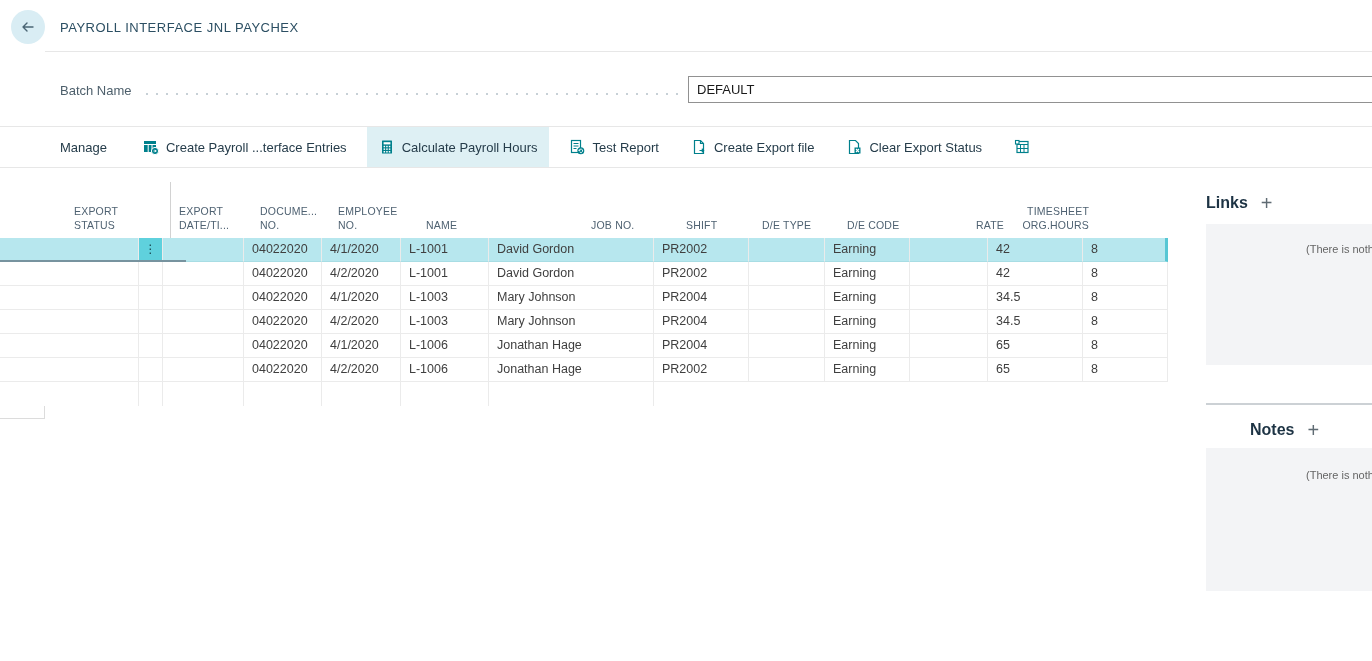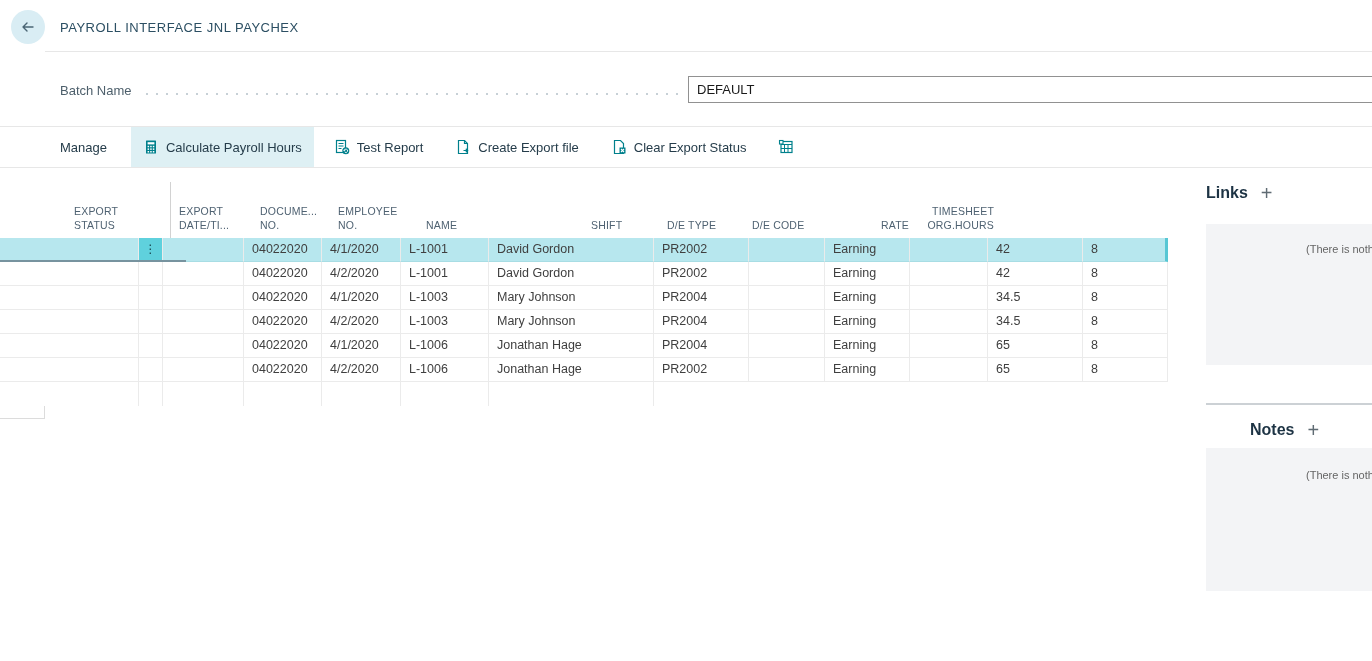--- a/index.html
+++ b/index.html
@@ -58,21 +58,21 @@
   .sel-underline { position:absolute; left:0; top:260px; width:186px; height:2px; background:#77939f; }
   .empty-row { display:flex; height:24px; }
   .empty-cell { border-right:1px solid #ebebeb; height:24px; }
   .new-row-stub { position:absolute; left:0; top:406px; width:45px; height:13px;
                   border-right:1px solid #dcdcdc; border-bottom:1px solid #dcdcdc; }
 
   
   .fb-title { position:absolute; left:1206px; font-size:16px; font-weight:700; color:#1d3344;
               display:flex; align-items:center; gap:13px; }
   .fb-title .plus { font-size:20px; font-weight:400; color:#5f6b73; cursor:pointer; line-height:18px; }
-  .fb-title.links { top:184px; }
+  .fb-title.links { top:194px; }
   .fb-title.notes { top:421px;margin-left:44px; }
   .fb-box { position:absolute; left:1206px; right:0; background:#f3f4f6; overflow:hidden; }
   .fb-box.links { top:224px; height:141px; }
   .fb-box.notes { top:448px; height:143px; }
   .fb-empty { position:absolute; left:100px; font-size:11px; color:#656565; white-space:nowrap; }
   .fb-box.links .fb-empty { top:19px; }
   .fb-box.notes .fb-empty { top:21px; }
   .fb-divider { position:absolute; left:1206px; right:0; top:403px; height:2px; background:#ccd1d5; }
 </style>
 </head>
@@ -88,20 +88,31 @@
   <div class="page-title">PAYROLL INTERFACE JNL PAYCHEX</div>
   <div class="top-divider"></div>
 
   <div class="batch-label">Batch Name</div>
   <div class="batch-leader"></div>
   <input class="batch-input" type="text" value="DEFAULT" style="">
 
   <div class="toolbar">
     <span class="tb-item manage">Manage</span>
     <span id="tb-actions" style="display:flex;align-items:stretch;">
+        <span class="tb-item">
+          <span>
+            <svg width="16" height="16" viewBox="0 0 16 16">
+              <rect x="1" y="2" width="12" height="11" fill="#00808c"></rect>
+              <path d="M1 5.5h12M5.2 5.5V13M9 5.5V13" stroke="#fff" stroke-width="1"></path>
+              <circle cx="12" cy="12" r="3.6" fill="#00808c" stroke="#fff" stroke-width="1"></circle>
+              <path d="M10.6 12h2.6M12 10.8l1.2 1.2L12 13.2" stroke="#fff" stroke-width="1" fill="none"></path>
+            </svg>
+          </span>
+          <span>Create Payroll ...terface Entries</span>
+        </span>
         <span class="tb-item active">
           <span>
             <svg width="16" height="16" viewBox="0 0 16 16">
               <rect x="3" y="1.5" width="10" height="13" rx="0.5" fill="#00808c"></rect>
               <rect x="4.6" y="3.2" width="6.8" height="2.2" fill="#fff"></rect>
               <g fill="#fff">
                 <rect x="4.6" y="6.8" width="1.5" height="1.5"></rect>
                 <rect x="7.2" y="6.8" width="1.5" height="1.5"></rect>
                 <rect x="9.8" y="6.8" width="1.5" height="1.5"></rect>
                 <rect x="4.6" y="9.4" width="1.5" height="1.5"></rect>
@@ -173,20 +184,23 @@
         <div>DOCUME...</div>
         <div>NO.</div>
       </div>
       <div class="header-cell" style="width: 88px;">
         <div>EMPLOYEE</div>
         <div>NO.</div>
       </div>
       <div class="header-cell" style="width: 165px;">
         <div>NAME</div>
       </div>
+      <div class="header-cell" style="width: 95px;">
+        <div>JOB NO.</div>
+      </div>
       <div class="header-cell" style="width: 76px;">
         <div>SHIFT</div>
       </div>
       <div class="header-cell" style="width: 85px;">
         <div>D/E TYPE</div>
       </div>
       <div class="header-cell" style="width: 78px;">
         <div>D/E CODE</div>
       </div>
       <div class="header-cell right" style="width: 95px;">

